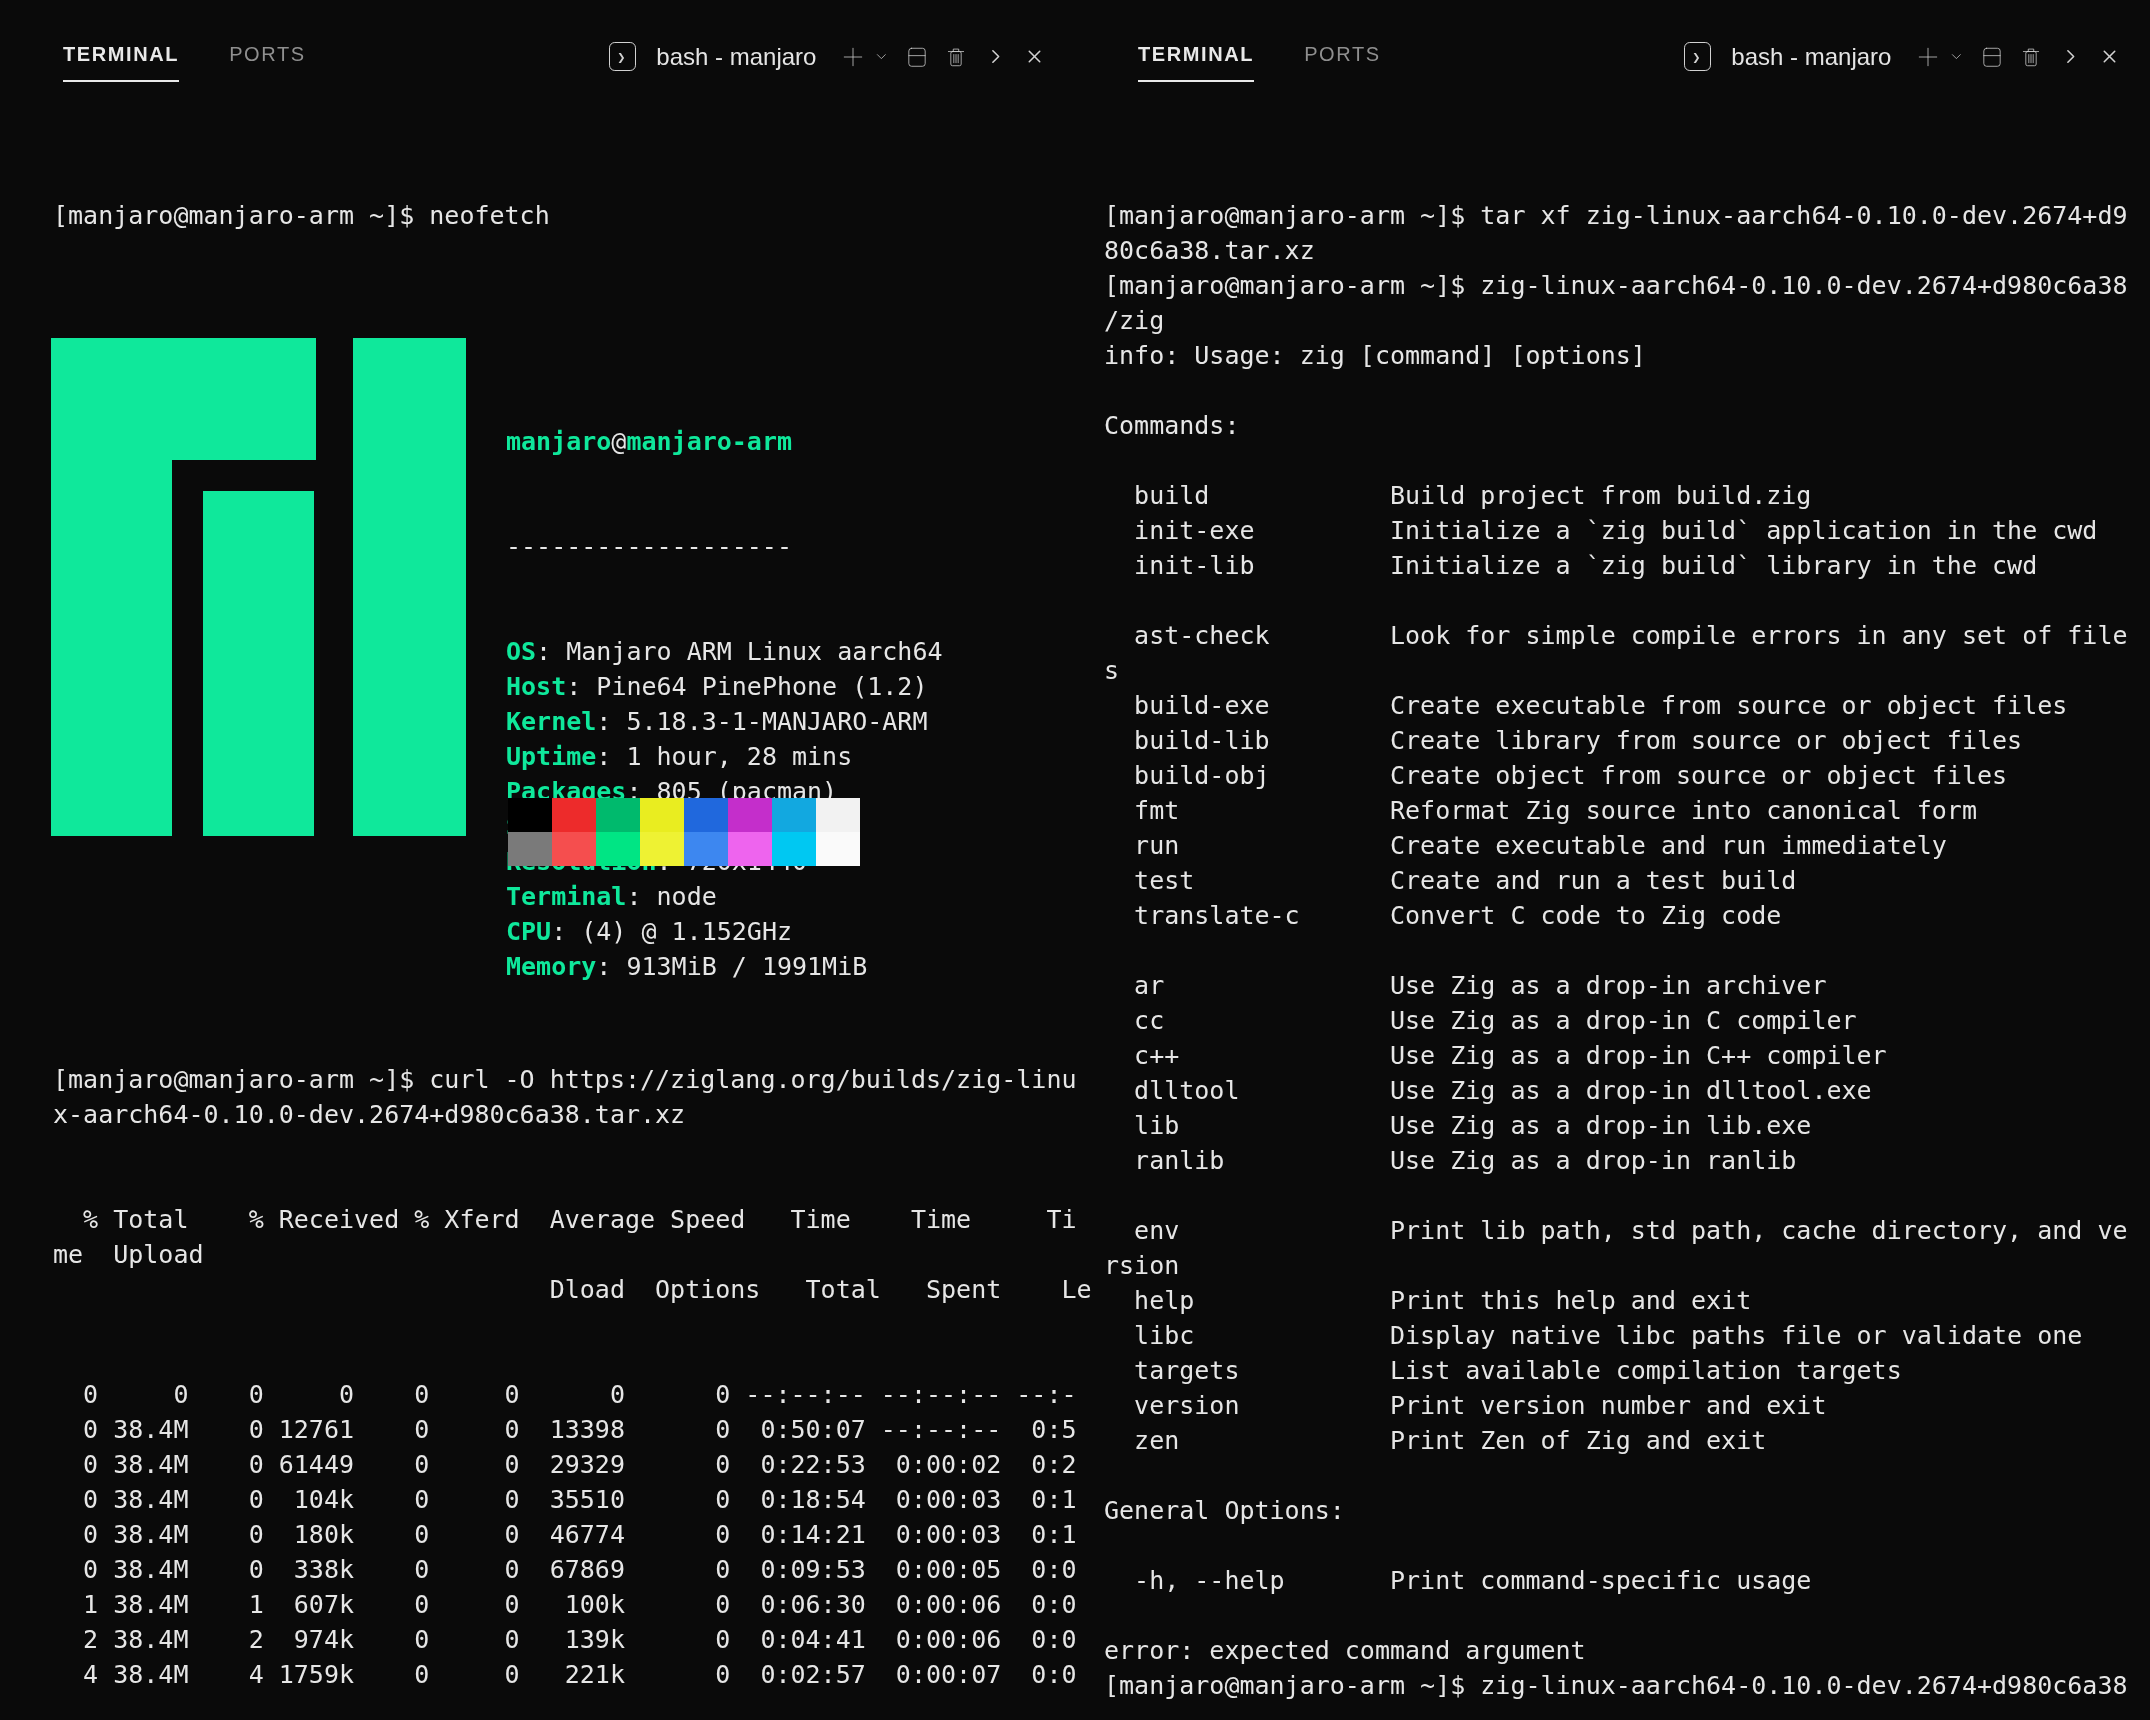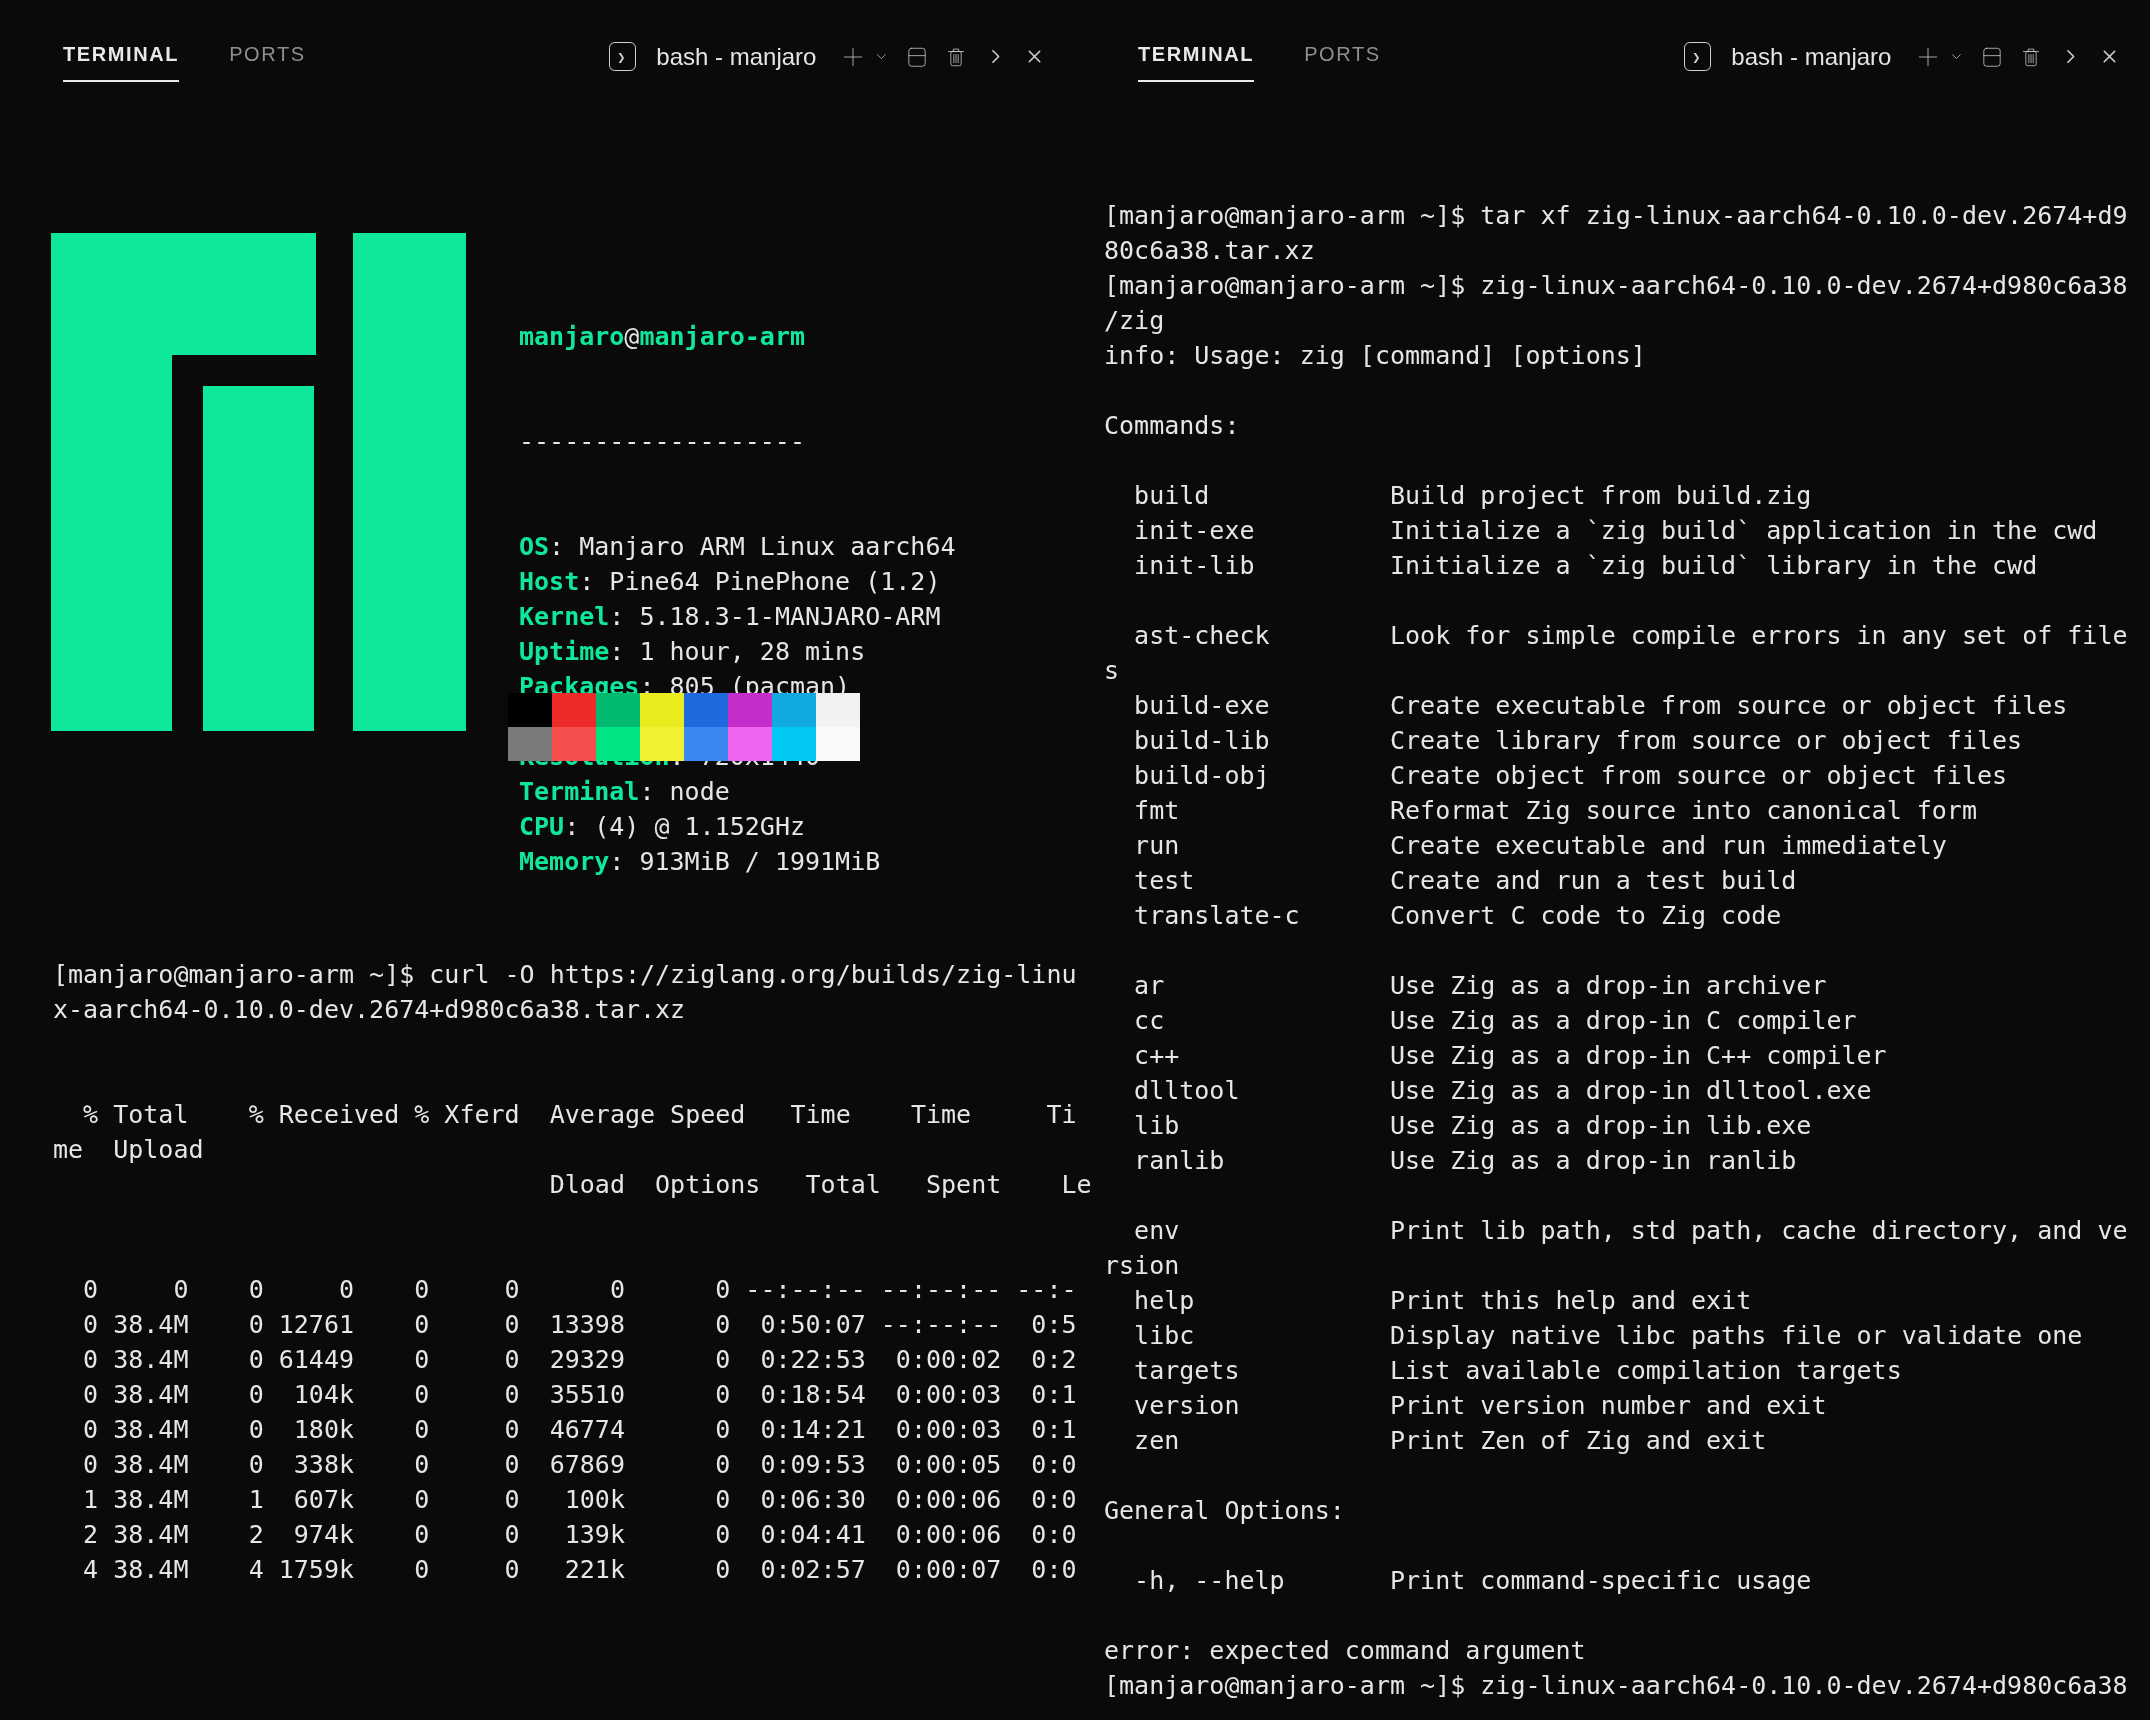--- a/index.html
+++ b/index.html
@@ -39,21 +39,21 @@
   .tline{white-space:pre;height:35px}
 
   
   .neofetch-block{position:relative;height:619px}
   .nf-logo{position:absolute;left:-1.6px;top:0;width:415px;height:498px}
   .nf-logo div{position:absolute;background:var(--green)}
   .nf-bar-left{left:0;top:0;width:121px;height:498px}
   .nf-bar-top{left:0;top:0;width:265px;height:122px}
   .nf-bar-mid{left:152px;top:153px;width:111px;height:345px}
   .nf-bar-right{left:302px;top:0;width:113px;height:498px}
-  .nf-info{position:absolute;left:466px;top:15.8px}
+  .nf-info{position:absolute;left:453px;top:15.8px}
   .nf-user,.nf-host{color:var(--green);font-weight:bold}
   .nf-at{color:var(--fg)}
   .nf-key{color:var(--green);font-weight:bold}
   .nf-palette{position:absolute;left:455px;top:460px;font-size:0;line-height:0}
   .swrow{height:34px;white-space:nowrap}
   .swatch{display:inline-block;width:44px;height:34px}
 </style>
 </head>
 <body>
 
@@ -101,20 +101,21 @@
           </span>
         <span class="icon-btn">
             <svg width="23" height="23" viewBox="0 0 44 44">
               <path d="M12 12 L32 32 M32 12 L12 32" stroke-width="3"></path>
             </svg>
           </span>
       </div>
     </div>
 
     <div class="pane-content pc-left">
+      <div class="tline">[manjaro@manjaro-arm ~]$ neofetch</div>
 
       <div class="neofetch-block">
         <div class="nf-logo">
           <div class="nf-bar-left"></div>
           <div class="nf-bar-top"></div>
           <div class="nf-bar-mid"></div>
           <div class="nf-bar-right"></div>
         </div>
 
         <div class="nf-info">

